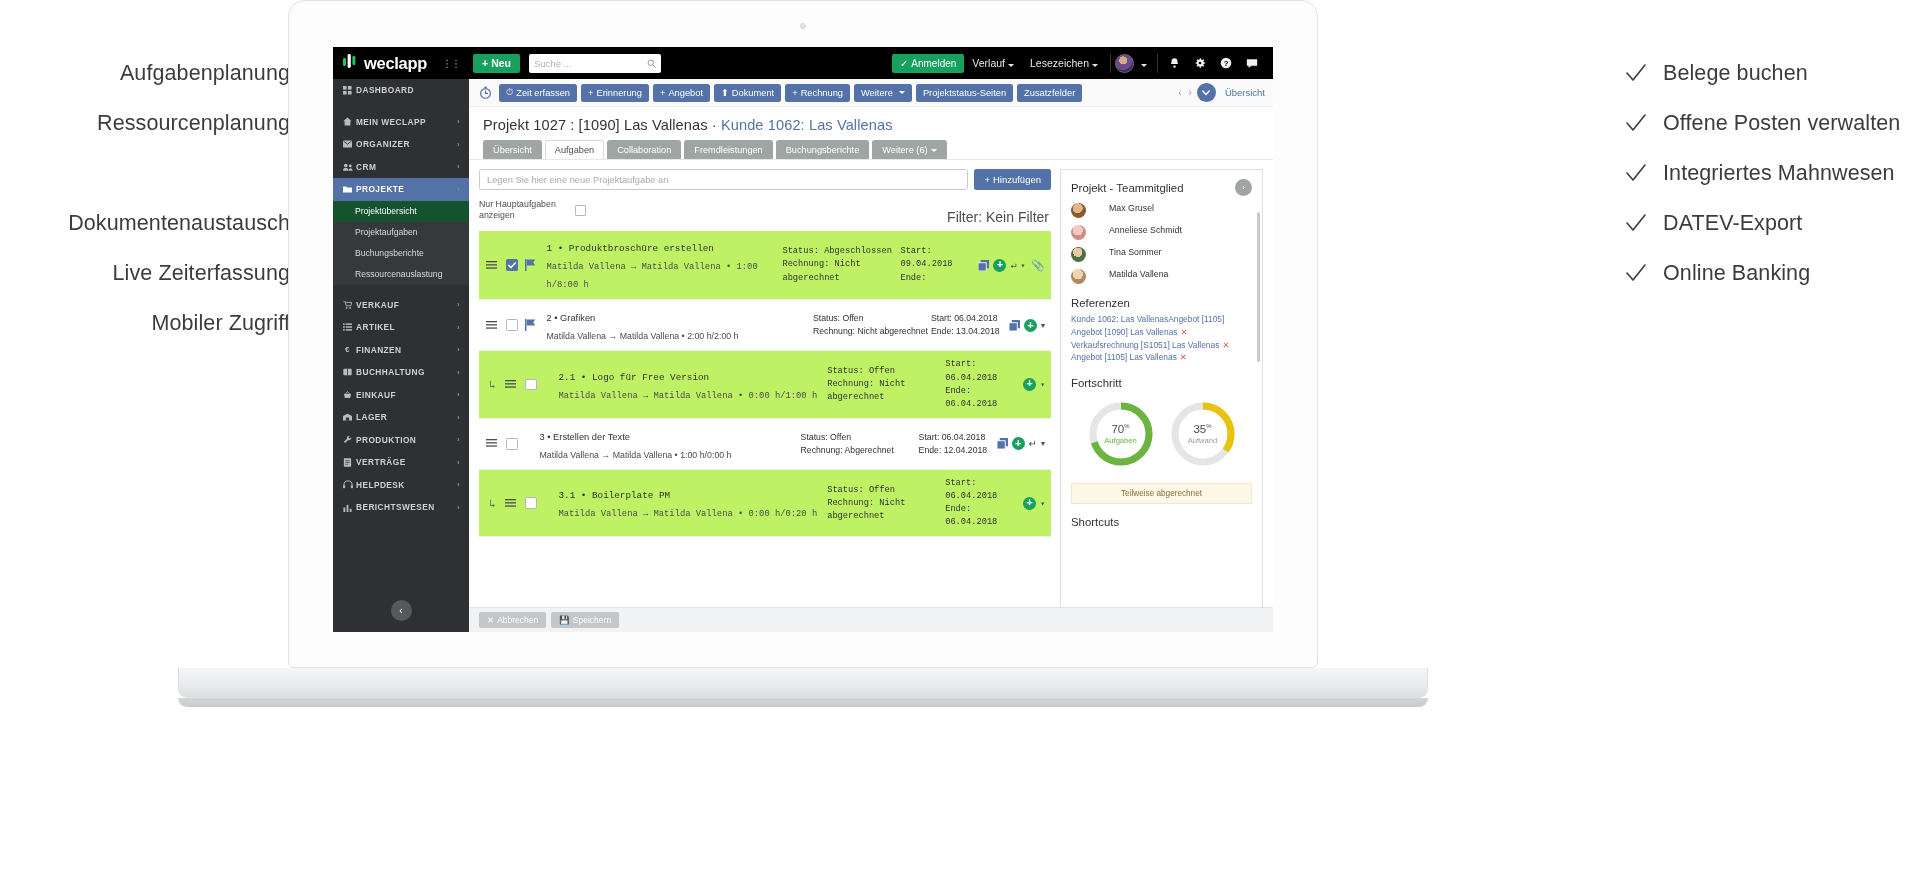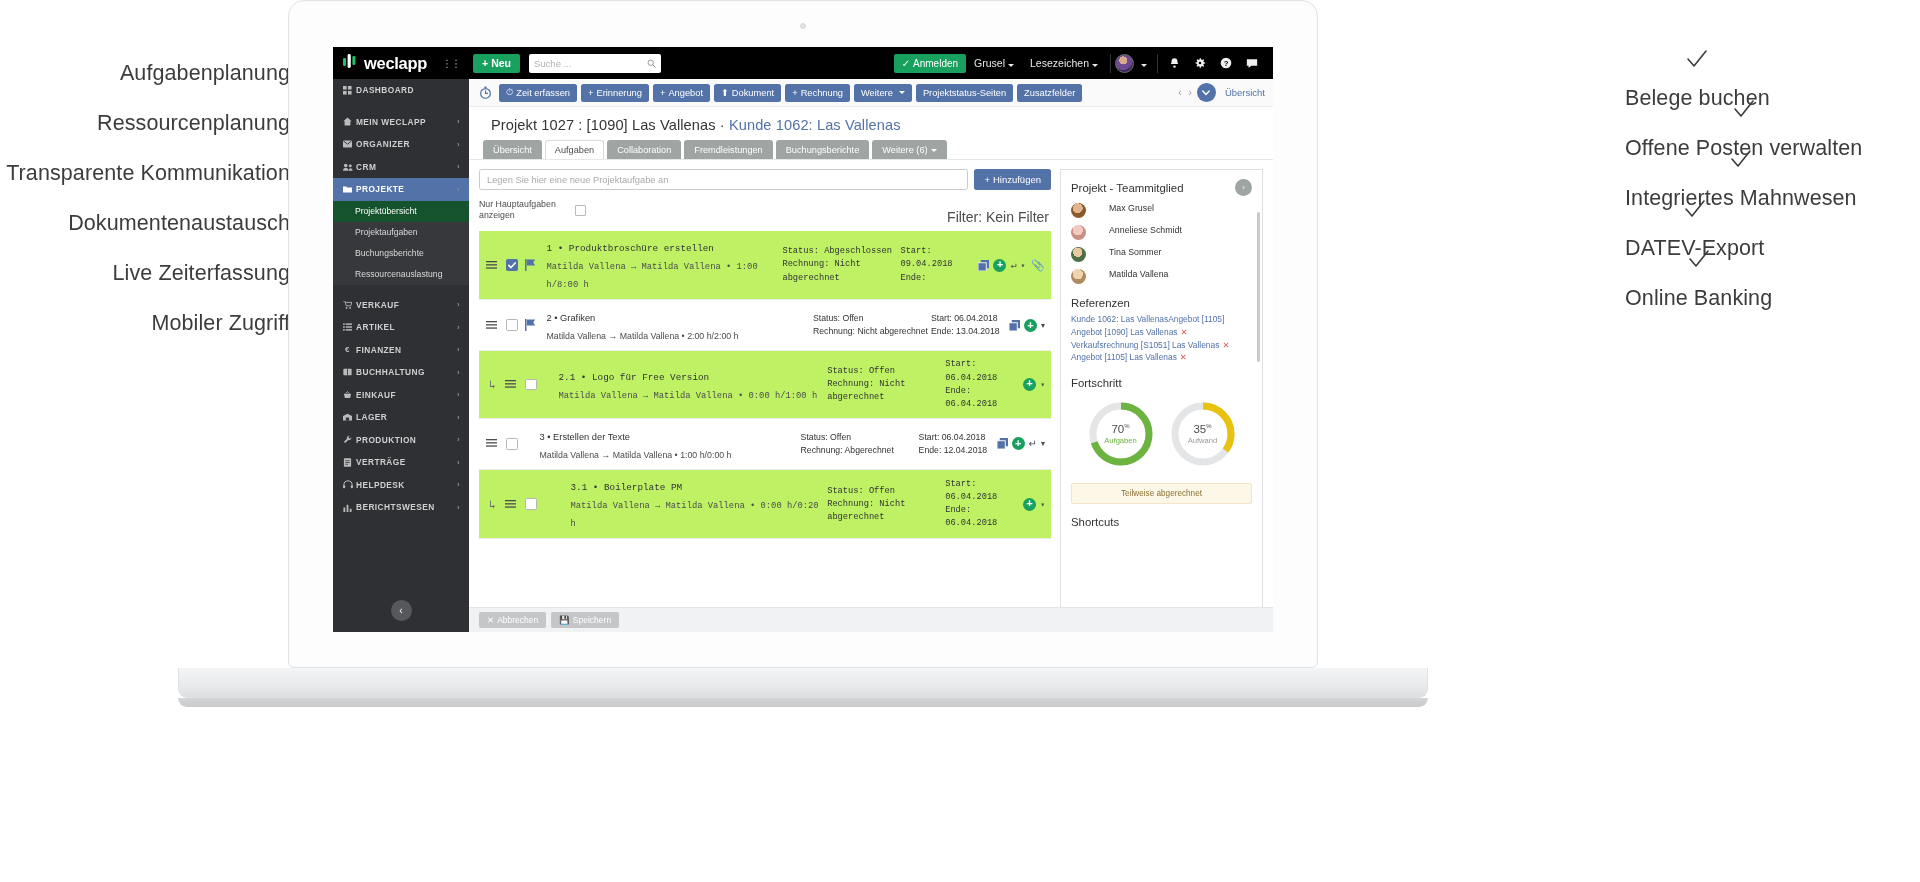--- a/index.html
+++ b/index.html
@@ -14,21 +14,21 @@
 
   
   .feature-list { position: absolute; display: flex; flex-direction: column; }
   .feature-list.left  { left: 0px;  top: 48px; width: 330px; align-items: flex-end; }
   .feature-list.right { left: 1625px; top: 48px; width: 300px; align-items: flex-start; }
   .feature-row {
     display: flex; align-items: center; gap: 18px;
     height: 50px; font-size: 21.5px; color: #3c3c3c; letter-spacing: .1px;
     white-space: nowrap;
   }
-  .feature-list.right .feature-row { flex-direction: column; gap: 16px; }
+  .feature-list.right .feature-row { flex-direction: row; gap: 16px; }
   .feature-list.left .feature-row  { flex-direction: row; }
   .check-ico { width: 22px; height: 22px; flex: 0 0 22px; display:block; }
   .check-ico svg { display:block; }
 
   
   .laptop { position: absolute; left: 288px; top: 0px; width: 1030px; height: 725px; }
   .lid {
     position: absolute; left: 0; top: 0; width: 1030px; height: 668px;
     background: #fdfdfd;
     border: 1.5px solid #e2e3e5;
@@ -148,21 +148,21 @@
     gap: 3px; font-family: inherit; cursor: pointer; white-space: nowrap;
   }
   .toolbar-right { margin-left: auto; display: flex; align-items: center; gap: 3px; }
   .pager { color: #9b9c9d; font-size: 10px; padding: 0 2px; cursor: pointer; }
   .pager-circle {
     width: 19px; height: 19px; border-radius: 50%; background: #5272a8; color: #fff;
     display: flex; align-items: center; justify-content: center; font-size: 8px; cursor: pointer;
   }
   .overview-link { color: #5272a8; font-size: 9.5px; margin-left: 6px; cursor: pointer; }
 
-  .title-bar { padding: 10px 22px 7px; }
+  .title-bar { padding: 10px 14px 7px; }
   .title-bar h1 { font-size: 14.6px; font-weight: normal; color: #333436; letter-spacing: .1px; }
   .title-bar h1 .cust-link { color: #5272a8; }
 
   .tabs { display: flex; gap: 3px; padding: 0 14px; border-bottom: 1px solid #e6e7e8; }
   .tab {
     background: #9ea5a2; color: #fff; font-size: 9.2px; height: 19px; padding: 0 9px;
     display: flex; align-items: center; border-radius: 3px 3px 0 0; cursor: pointer;
     border: 1px solid transparent; border-bottom: none; white-space: nowrap;
   }
   .tab.active { background: #fff; color: #4a4b4d; border-color: #d9dadb; margin-bottom: -1px; }
@@ -286,21 +286,20 @@
     </div>
     <div class="feature-row">
       <span>Ressourcenplanung</span>
       <span class="check-ico">
           <svg width="22" height="22" viewBox="0 0 22 22">
             <path d="M2 11 L8 18 L20 3" fill="none" stroke="#3c3c3c" stroke-width="1.6" stroke-linecap="round" stroke-linejoin="round"></path>
           </svg>
         </span>
     </div>
     <div class="feature-row">
-      <span>Transparente Kommunikation</span>
       <span class="check-ico">
           <svg width="22" height="22" viewBox="0 0 22 22">
             <path d="M2 11 L8 18 L20 3" fill="none" stroke="#3c3c3c" stroke-width="1.6" stroke-linecap="round" stroke-linejoin="round"></path>
           </svg>
         </span>
     </div>
     <div class="feature-row">
       <span>Dokumentenaustausch</span>
       <span class="check-ico">
           <svg width="22" height="22" viewBox="0 0 22 22">
@@ -403,21 +402,21 @@
                   <line x1="7.8" y1="7.8" x2="11" y2="11" stroke="#8b8b8b" stroke-width="1.2" stroke-linecap="round"></line>
                 </svg>
             </span>
           </div>
 
           <div class="topbar-right">
             <button class="btn-anmelden">
               <span>✓</span>
               <span>Anmelden</span>
             </button>
-            <span class="tb-menu"><span>Grusel</span><i class="caret"></i></span>
+            <span class="tb-menu"><span>Verlauf</span><i class="caret"></i></span>
             <span class="tb-menu"><span>Lesezeichen</span><i class="caret"></i></span>
             <span class="tb-sep"></span>
             <span class="avatar"></span>
             <span class="tb-menu" style="padding:0 6px 0 4px"><i class="caret"></i></span>
             <span class="tb-sep"></span>
             <span class="tb-ico">
               <svg width="11" height="12" viewBox="0 0 12 13">
                   <path d="M6 1.2c-2 0-3.2 1.4-3.2 3.2 0 2.6-1 3.3-1 3.3h8.4s-1-.7-1-3.3C9.2 2.6 8 1.2 6 1.2z" fill="#f1f1f1"></path>
                   <circle cx="6" cy="10.4" r="1.3" fill="#f1f1f1"></circle>
                 </svg>
@@ -873,21 +872,21 @@
                   <div class="task-row shade sub">
                     <span class="sub-arrow">↳</span>
                     <span class="grip">
                         <svg width="11" height="9" viewBox="0 0 11 9">
                           <rect y="0" width="11" height="1.3" fill="currentColor"></rect>
                           <rect y="3.2" width="11" height="1.3" fill="currentColor"></rect>
                           <rect y="6.4" width="11" height="1.3" fill="currentColor"></rect>
                         </svg>
                       </span>
                     <span class="tbox"></span>
-                    <span class="task-main" style="margin-left:34px">
+                    <span class="task-main" style="margin-left:22px">
                       <span class="task-title">3.1 • Boilerplate PM</span><br>
                       <span class="task-sub">Matilda Vallena → Matilda Vallena • 0:00 h/0:20 h</span>
                     </span>
                     <span class="task-status">
                       <span>Status: Offen</span><br>
                       <span>Rechnung: Nicht abgerechnet</span>
                     </span>
                     <span class="task-dates">
                       <span>Start: 06.04.2018</span><br>
                       <span>Ende: 06.04.2018</span>

